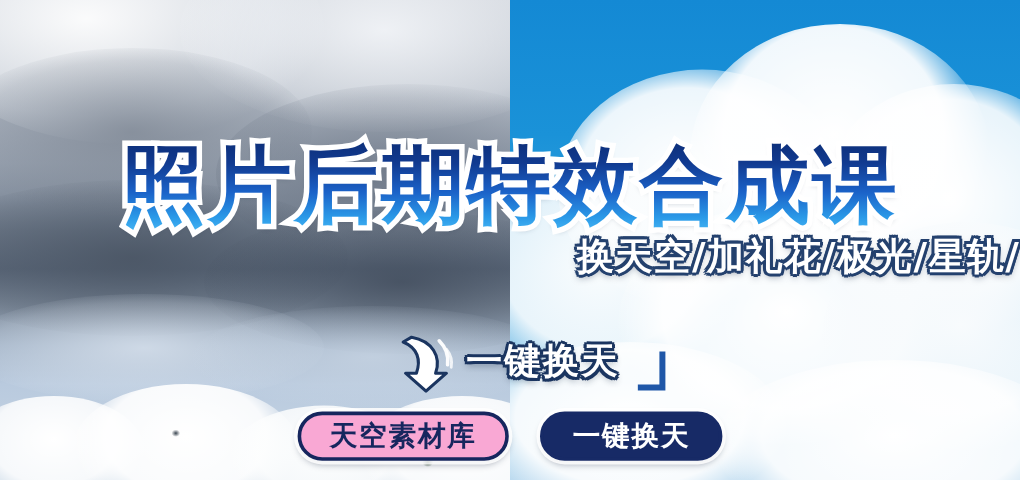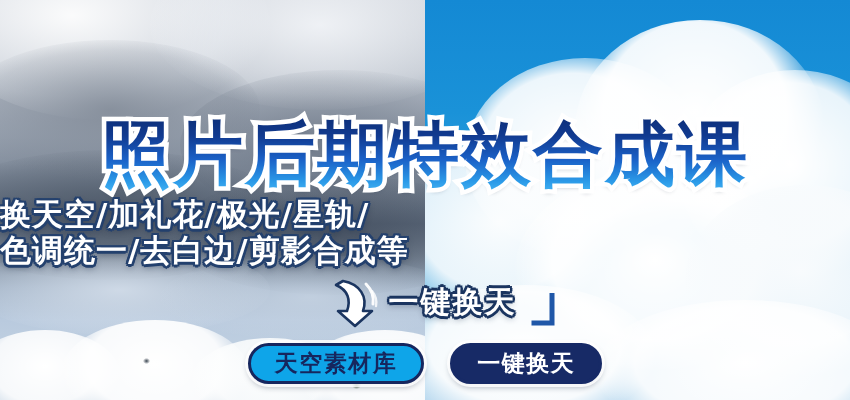--- a/index.html
+++ b/index.html
@@ -57,21 +57,21 @@
     filter:drop-shadow(0 0 0 #fff);
     paint-order:stroke fill;
   }
   .main-title-outline{
     position:absolute;left:0;top:116px;width:850px;text-align:center;
     font-size:70px;font-weight:bold;line-height:76px;letter-spacing:2px;
     color:transparent;
     -webkit-text-stroke:9px #ffffff;
     text-shadow:0 3px 5px rgba(20,35,60,.40);
   }
-  .sub-wrap{position:absolute;left:0;top:196px;width:850px;text-align:left;}
+  .sub-wrap{position:absolute;left:0;top:196px;width:850px;text-align:right;}
   .sub-line{
     position:relative;font-size:31px;font-weight:bold;line-height:36px;
     letter-spacing:1px;color:#ffffff;
     text-shadow:
       -2px -2px 0 #24416e, 2px -2px 0 #24416e, -2px 2px 0 #24416e, 2px 2px 0 #24416e,
       0 -2.5px 0 #24416e, 0 2.5px 0 #24416e, -2.5px 0 0 #24416e, 2.5px 0 0 #24416e,
       0 3px 6px rgba(15,30,55,.5);
   }
   
   .onekey-row{
@@ -91,21 +91,21 @@
   .badges{
     position:absolute;left:0;top:341px;width:850px;height:44px;
     display:flex;align-items:center;justify-content:center;gap:26px;
   }
   .badge{
     height:41px;padding:0 24px;border-radius:21px;
     display:flex;align-items:center;justify-content:center;
     font-size:23px;font-weight:bold;letter-spacing:1.5px;white-space:nowrap;
   }
   .badge-outline{
-    background:#0ea5e9;color:#16265e;border:3px solid #16265e;
+    background:#f9a8d4;color:#16265e;border:3px solid #16265e;
     box-shadow:0 0 0 3px rgba(255,255,255,.85),0 3px 6px rgba(15,30,55,.35);
   }
   .badge-filled{
     background:#172a66;color:#ffffff;border:3px solid #172a66;
     box-shadow:0 0 0 3px rgba(255,255,255,.85),0 3px 6px rgba(15,30,55,.35);
   }
   .speck{position:absolute;left:352px;top:381px;width:9px;height:8px;
     background:radial-gradient(ellipse at 50% 50%,#2f4a2a,rgba(47,74,42,0) 72%);}
   .speck2{position:absolute;left:143px;top:358px;width:7px;height:6px;
     background:radial-gradient(ellipse at 50% 50%,#39444f,rgba(57,68,79,0) 72%);}
@@ -145,21 +145,20 @@
   <div class="speck"></div>
   <div class="speck2"></div>
 
   <div class="stack">
 
     <div class="main-title-outline">照片后期特效合成课</div>
     <div class="main-title">照片后期特效合成课</div>
 
     <div class="sub-wrap">
       <div class="sub-line">换天空/加礼花/极光/星轨/</div>
-      <div class="sub-line">色调统一/去白边/剪影合成等</div>
     </div>
 
     <div class="onekey-row">
       <svg class="arrow-ico" viewBox="0 0 54 54">
         <path d="M16 6 C33 9, 41 22, 36 36 L45 36 L28 51 L11 36 L20 36 C24 25, 21 15, 9 10 Z" fill="#ffffff" stroke="#1b3560" stroke-width="2.6" stroke-linejoin="round"></path>
         <path d="M39 9 C45 15, 47 22, 46 29" fill="none" stroke="#ffffff" stroke-width="3" stroke-linecap="round" opacity=".95"></path>
         <path d="M45 16 C49 21, 50 26, 49 31" fill="none" stroke="#ffffff" stroke-width="2.4" stroke-linecap="round" opacity=".8"></path>
       </svg>
       <span class="onekey-text">一键换天</span>
       <svg class="bracket" viewBox="0 0 26 34">

